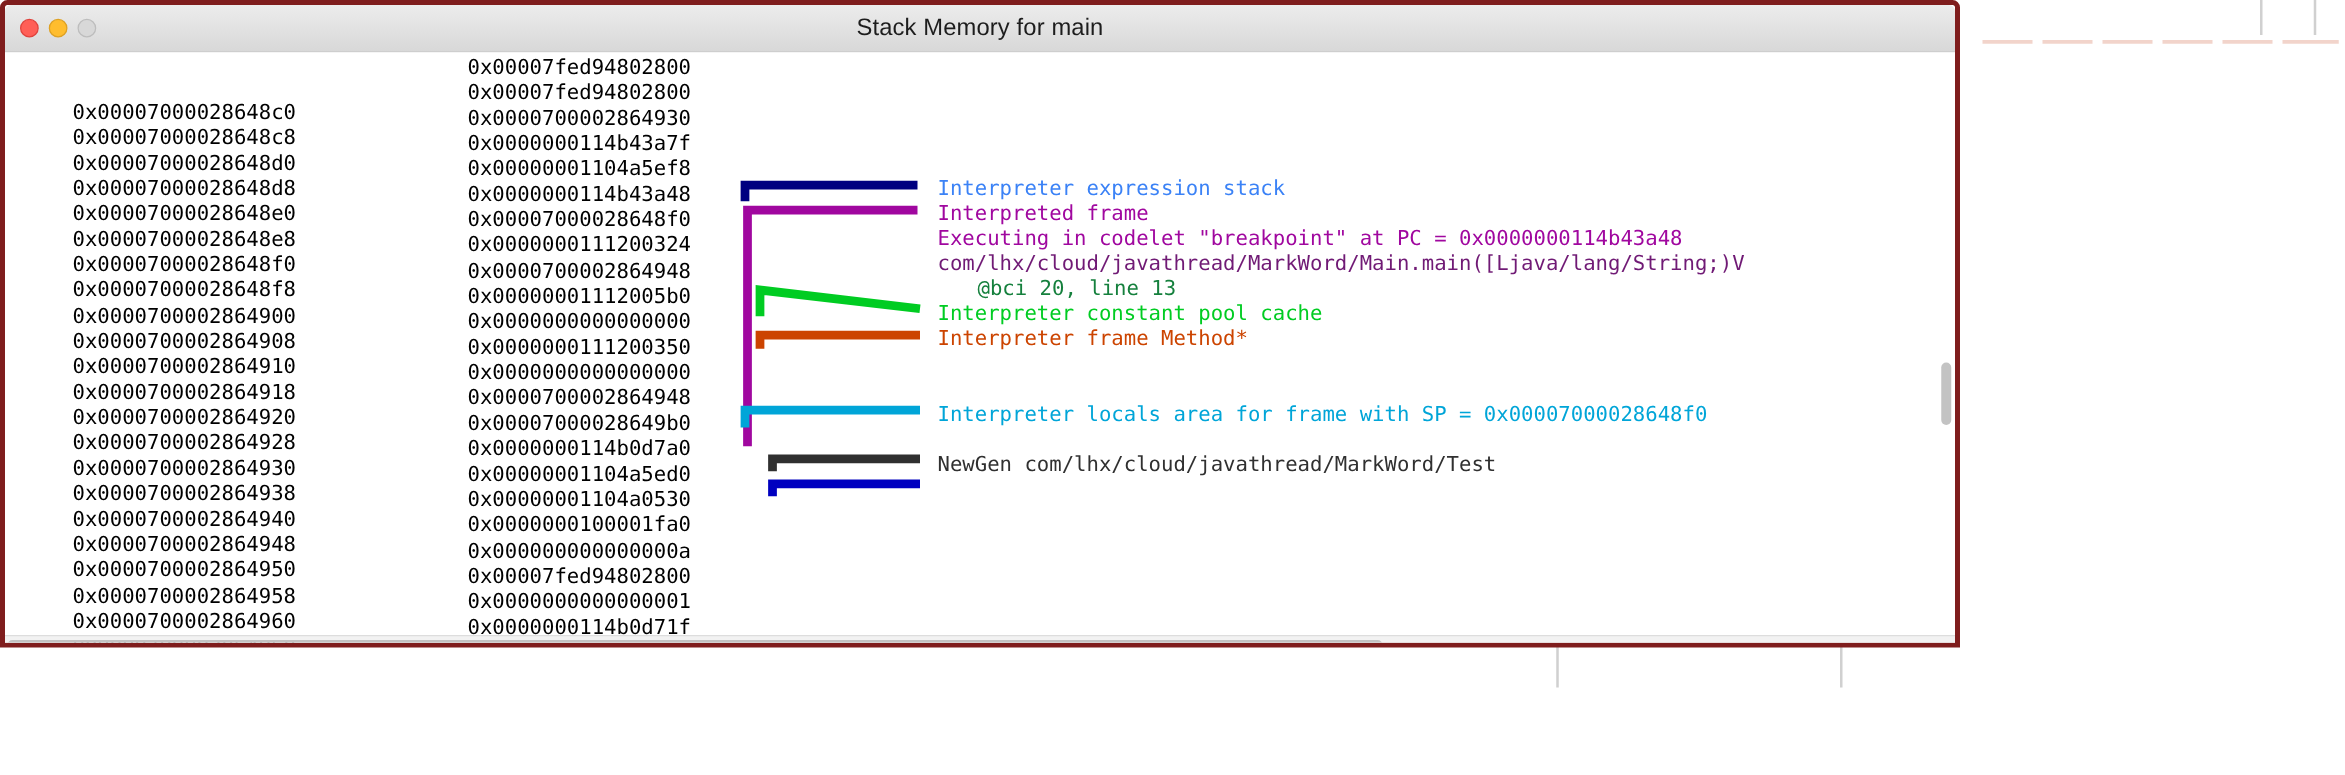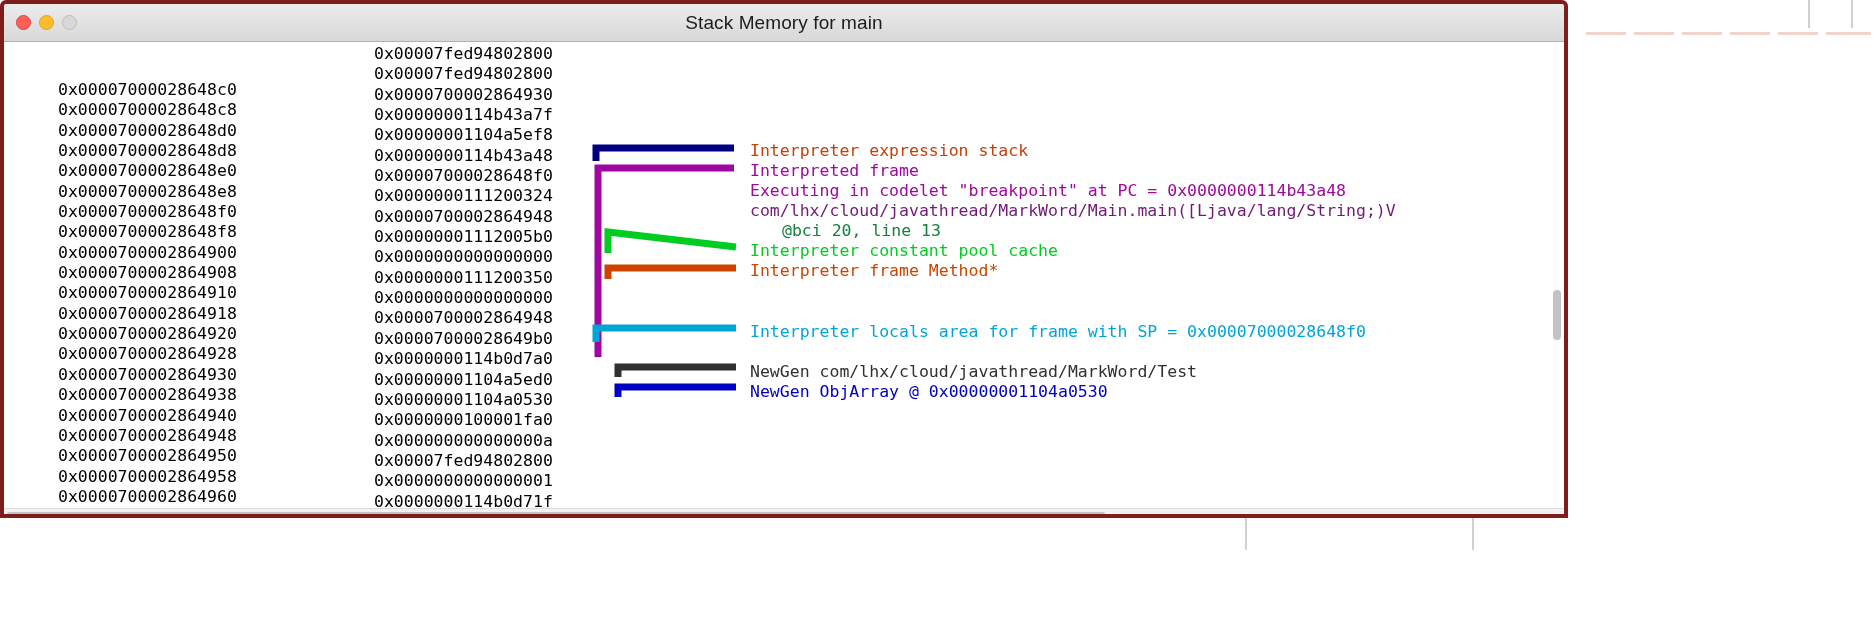--- a/index.html
+++ b/index.html
@@ -260,39 +260,38 @@
 
           <polyline points="604,237 604,226 732,226" stroke="#cc4400" stroke-width="7" fill="none"></polyline>
 
           <polyline points="592,300 592,286 732,286" stroke="#00a5d8" stroke-width="7" fill="none"></polyline>
 
           <polyline points="614,335 614,325 732,325" stroke="#303030" stroke-width="7" fill="none"></polyline>
 
           <polyline points="614,355 614,345 732,345" stroke="#0000c0" stroke-width="7" fill="none"></polyline>
         </svg>
 
-        <div class="anno-text" style="left:746px; top:99px; color:#c2410c;">Interpreter expression stack</div>
+        <div class="anno-text" style="left:746px; top:99px; color:#3b82f6;">Interpreter expression stack</div>
 
         <div class="anno-text" style="left:746px; top:119px; color:#a0079f;">Interpreted frame</div>
 
         <div class="anno-text" style="left:746px; top:139px; color:#a0079f;">Executing in codelet "breakpoint" at PC = 0x0000000114b43a48</div>
 
         <div class="anno-text" style="left:746px; top:159px; color:#701a75;">com/lhx/cloud/javathread/MarkWord/Main.main([Ljava/lang/String;)V</div>
 
         <div class="anno-text" style="left:778px; top:179px; color:#15803d;text-align:center;">@bci 20, line 13</div>
 
         <div class="anno-text" style="left:746px; top:219px; color:#cc4400;">Interpreter frame Method*</div>
 
         <div class="anno-text" style="left:746px; top:199px; color:#00cc22;">Interpreter constant pool cache</div>
 
         <div class="anno-text" style="left:746px; top:280px; color:#00a5d8;">Interpreter locals area for frame with SP = 0x00007000028648f0</div>
 
         <div class="anno-text" style="left:746px; top:320px; color:#303030;">NewGen com/lhx/cloud/javathread/MarkWord/Test</div>
 
-        <div class="anno-text" style="left:746px; top:340px; color:#0000c0;">NewGen ObjArray @ 0x00000001104a0530</div>
       </div>
 
       <div class="vscroll">
         <div class="vthumb"></div>
       </div>
       <div class="hscroll">
         <div class="hthumb"></div>
       </div>
     </div>
   </div>

